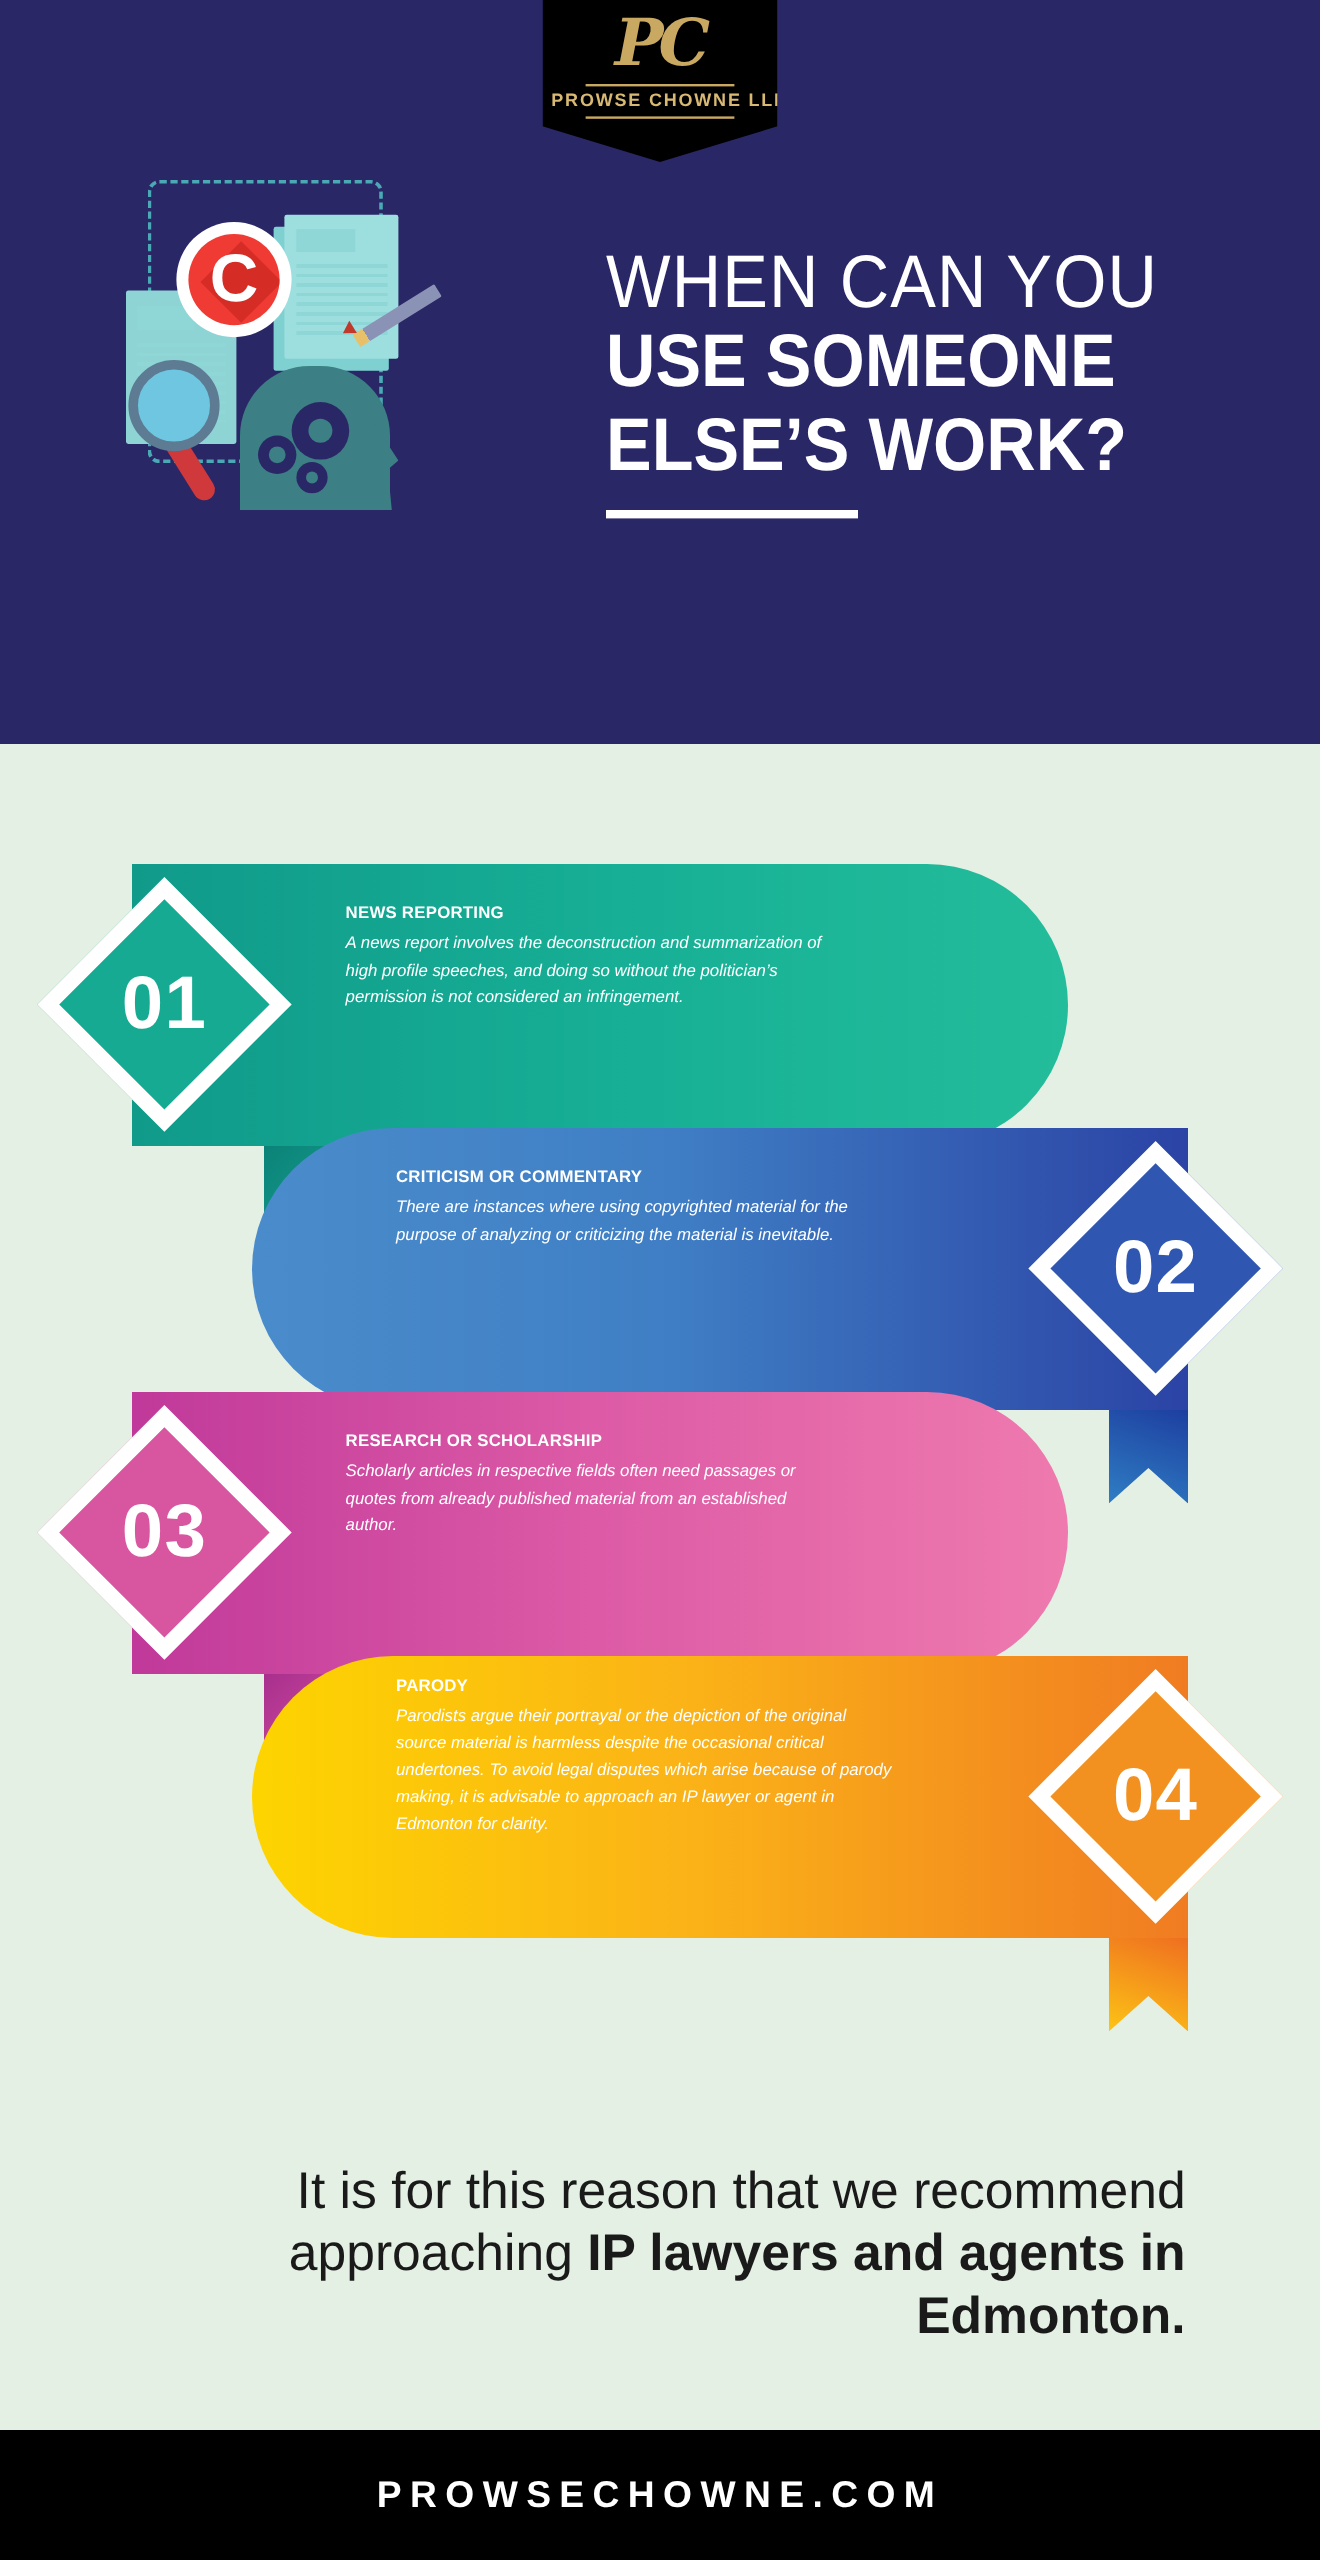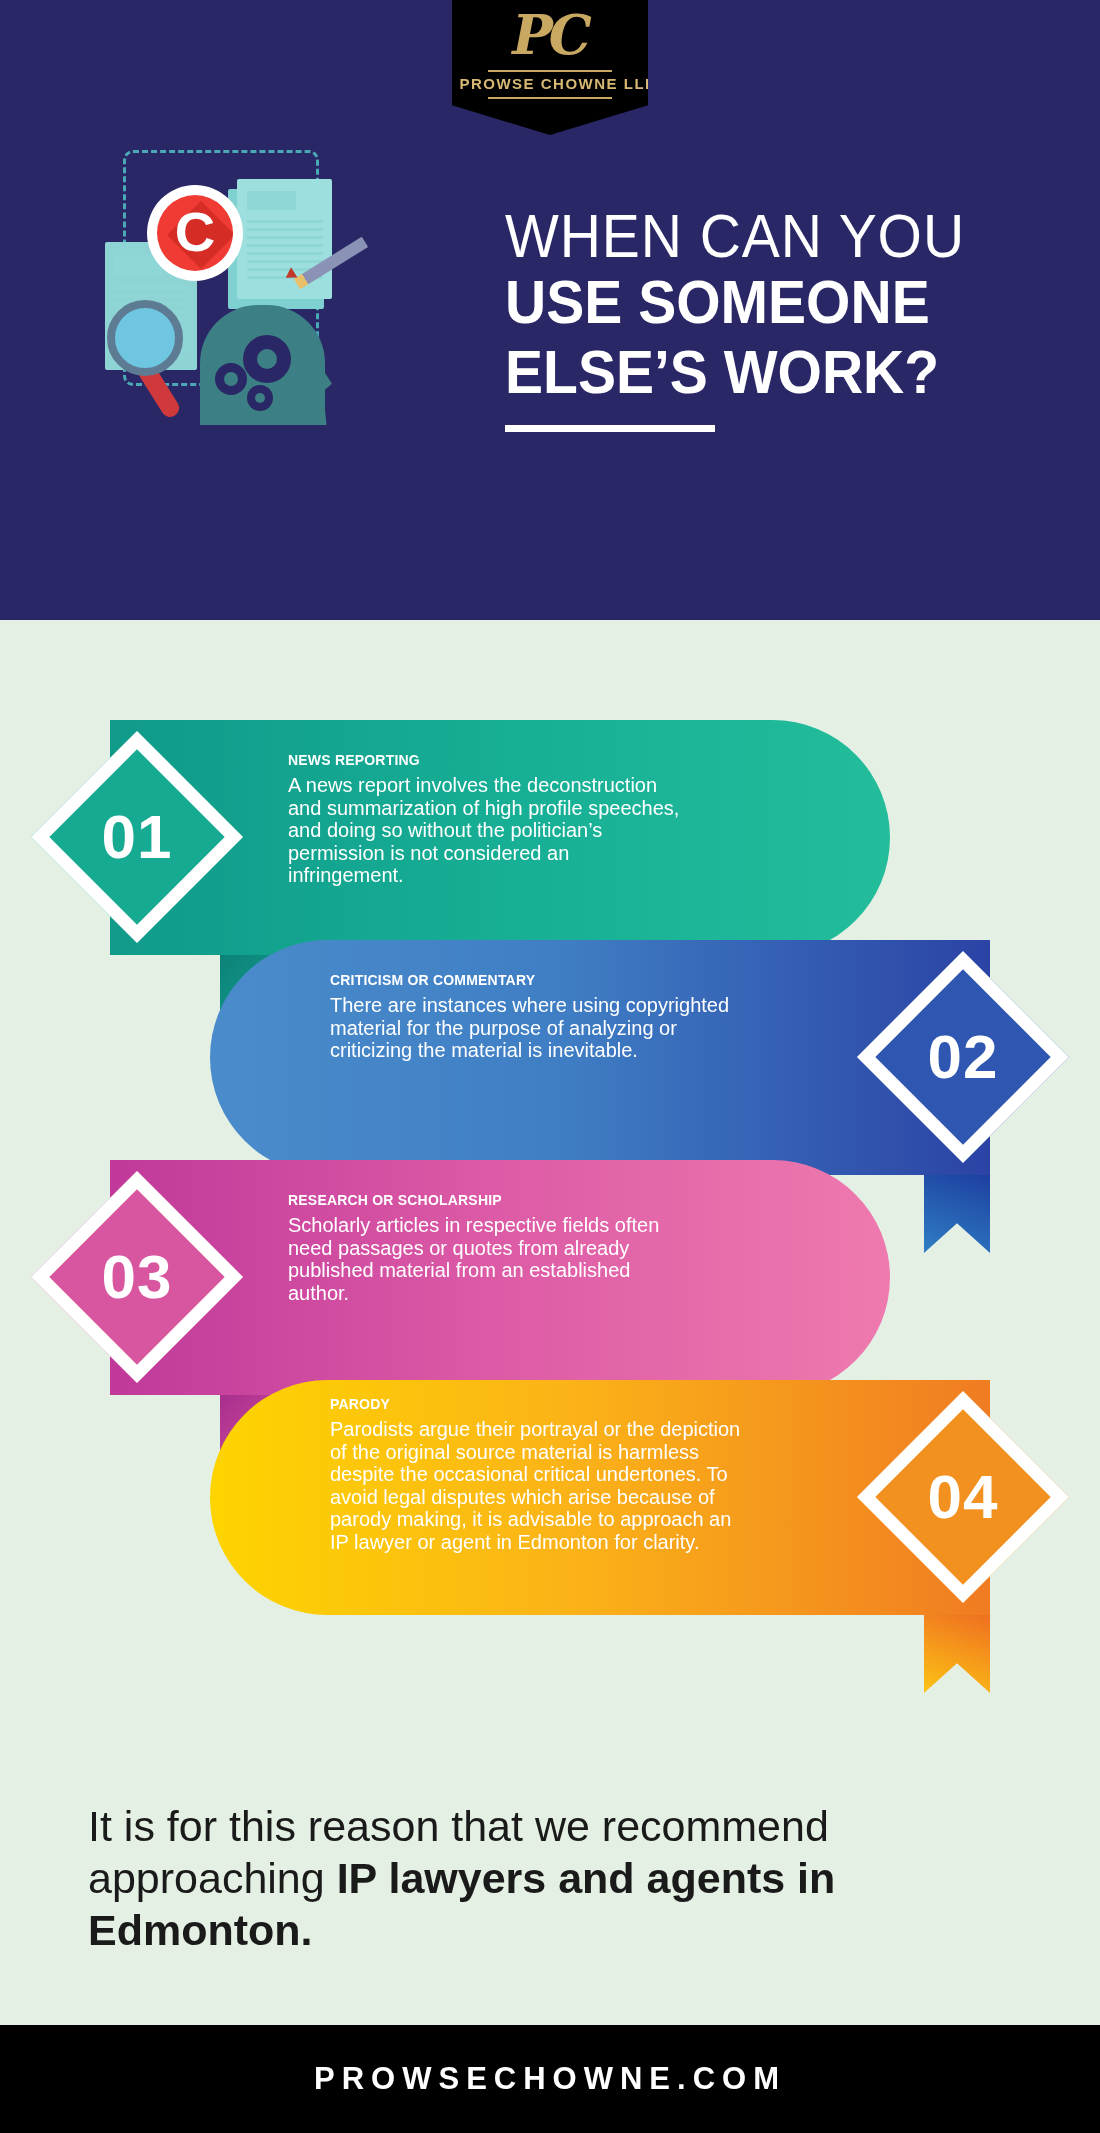--- a/index.html
+++ b/index.html
@@ -227,31 +227,32 @@
   .c2 .ctext,.c4 .ctext{left:120px;width:415px;text-align:left;}
   .c4 .ctext{top:16px;}
 
   .ctitle{
     font-family:"Liberation Sans", sans-serif;
     font-weight:bold;font-size:14px;color:#ffffff;
     letter-spacing:.2px;margin-bottom:6px;
   }
   .cdesc{
     font-family:"Liberation Sans", sans-serif;
-    font-weight:normal;font-size:20px;color:#ffffff;
+    font-weight:normal;font-size:14px;color:#ffffff;
     line-height:22.5px;
+    font-style:italic;
   }
 
   
   .conclusion{
     position:absolute;left:0;top:1800px;width:1100px;
-    text-align:left;
+    text-align:right;
     font-family:"Liberation Sans Narrow","Liberation Sans", sans-serif;
     font-size:43px;line-height:52px;color:#1a1a1a;
-    padding:0 88px;box-sizing:border-box;
+    padding:0 112px;box-sizing:border-box;
   }
   .conclusion b{font-weight:bold;}
 
   .bottombar{
     position:absolute;left:0;top:2025px;width:1100px;height:108px;
     background:#000000;
   }
   .bottombar span{
     display:block;width:100%;text-align:center;
     font-family:"Liberation Sans", sans-serif;

